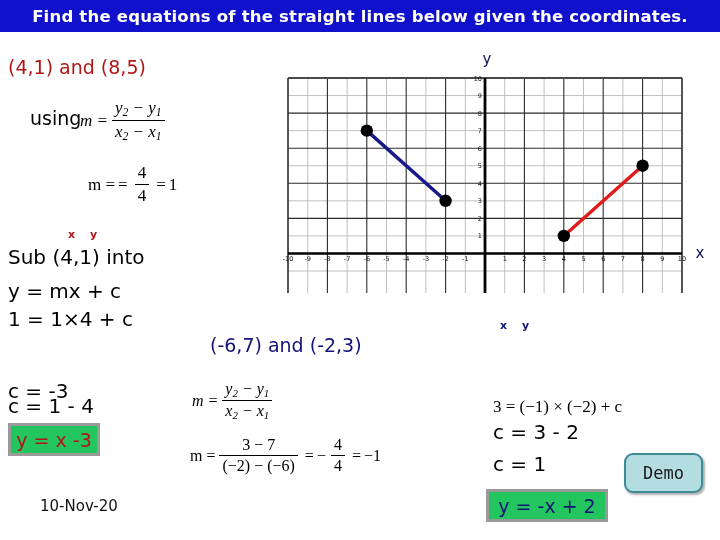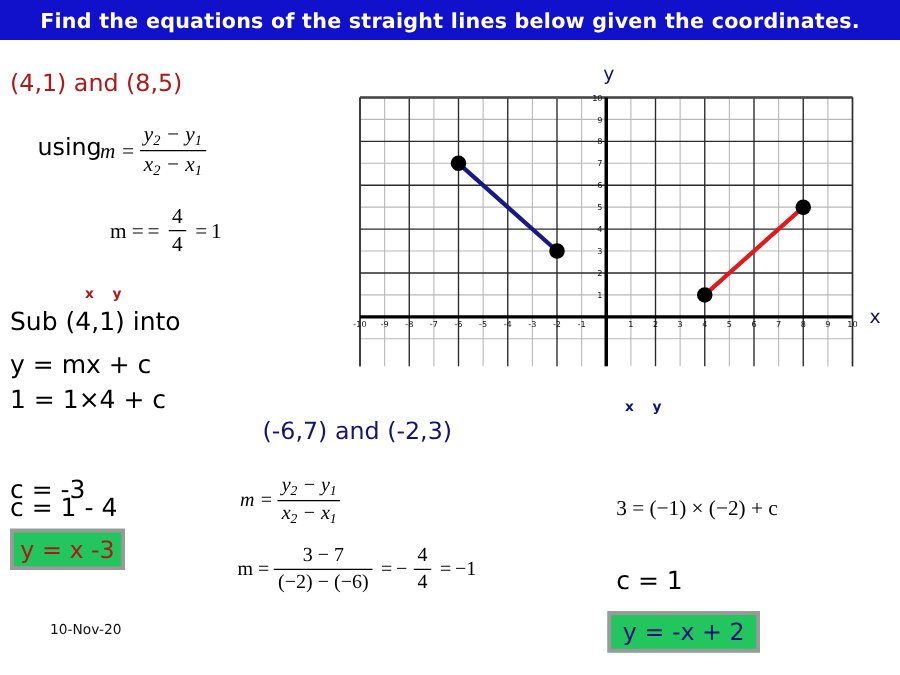--- a/index.html
+++ b/index.html
@@ -125,21 +125,21 @@
   
   .varlab {
     position: absolute;
     font-size: 11px;
     font-weight: bold;
     font-family: "DejaVu Sans", sans-serif;
     white-space: nowrap;
   }
   .date {
     position: absolute;
-    font-size: 11px;
+    font-size: 15px;
     color: #111;
     font-family: "DejaVu Sans", sans-serif;
   }
 </style>
 </head>
 <body>
 
 <div id="page">
 
   <div id="title-bar">
@@ -212,26 +212,30 @@
   </div>
 
   <div class="varlab navy" style="left:500px; top:319px;">x</div>
   <div class="varlab navy" style="left:522px; top:319px;">y</div>
 
 
   <div class="math" style="left:493px; top:377px; font-size:17px;margin-top:20px;">
     <span>3 = (−1) × (−2) + c</span>
   </div>
 
+  <div class="txt black" style="left:493px; top:420px; font-size:20px;">c = 3 - 2</div>
   <div class="txt black" style="left:493px; top:452px; font-size:20px;">c = 1</div>
 
   <div class="answer-box" style="left:486px; top:489px; width:122px; height:33px;">
     <span class="navy">y = -x + 2</span>
   </div>
 
+  <div id="demo-button">
+    <span>Demo</span>
+  </div>
 
   <div id="graph-wrap">
     <svg id="graph-svg" width="445" height="260" viewBox="0 0 445 260">
       <g id="grid-minor">
           <line x1="32.7" y1="33" x2="32.7" y2="248" stroke="#b9b9b9" stroke-width="0.9"></line>
           <line x1="72.1" y1="33" x2="72.1" y2="248" stroke="#b9b9b9" stroke-width="0.9"></line>
           <line x1="111.5" y1="33" x2="111.5" y2="248" stroke="#b9b9b9" stroke-width="0.9"></line>
           <line x1="150.89999999999998" y1="33" x2="150.89999999999998" y2="248" stroke="#b9b9b9" stroke-width="0.9"></line>
           <line x1="190.3" y1="33" x2="190.3" y2="248" stroke="#b9b9b9" stroke-width="0.9"></line>
           <line x1="229.70000000000002" y1="33" x2="229.70000000000002" y2="248" stroke="#b9b9b9" stroke-width="0.9"></line>

